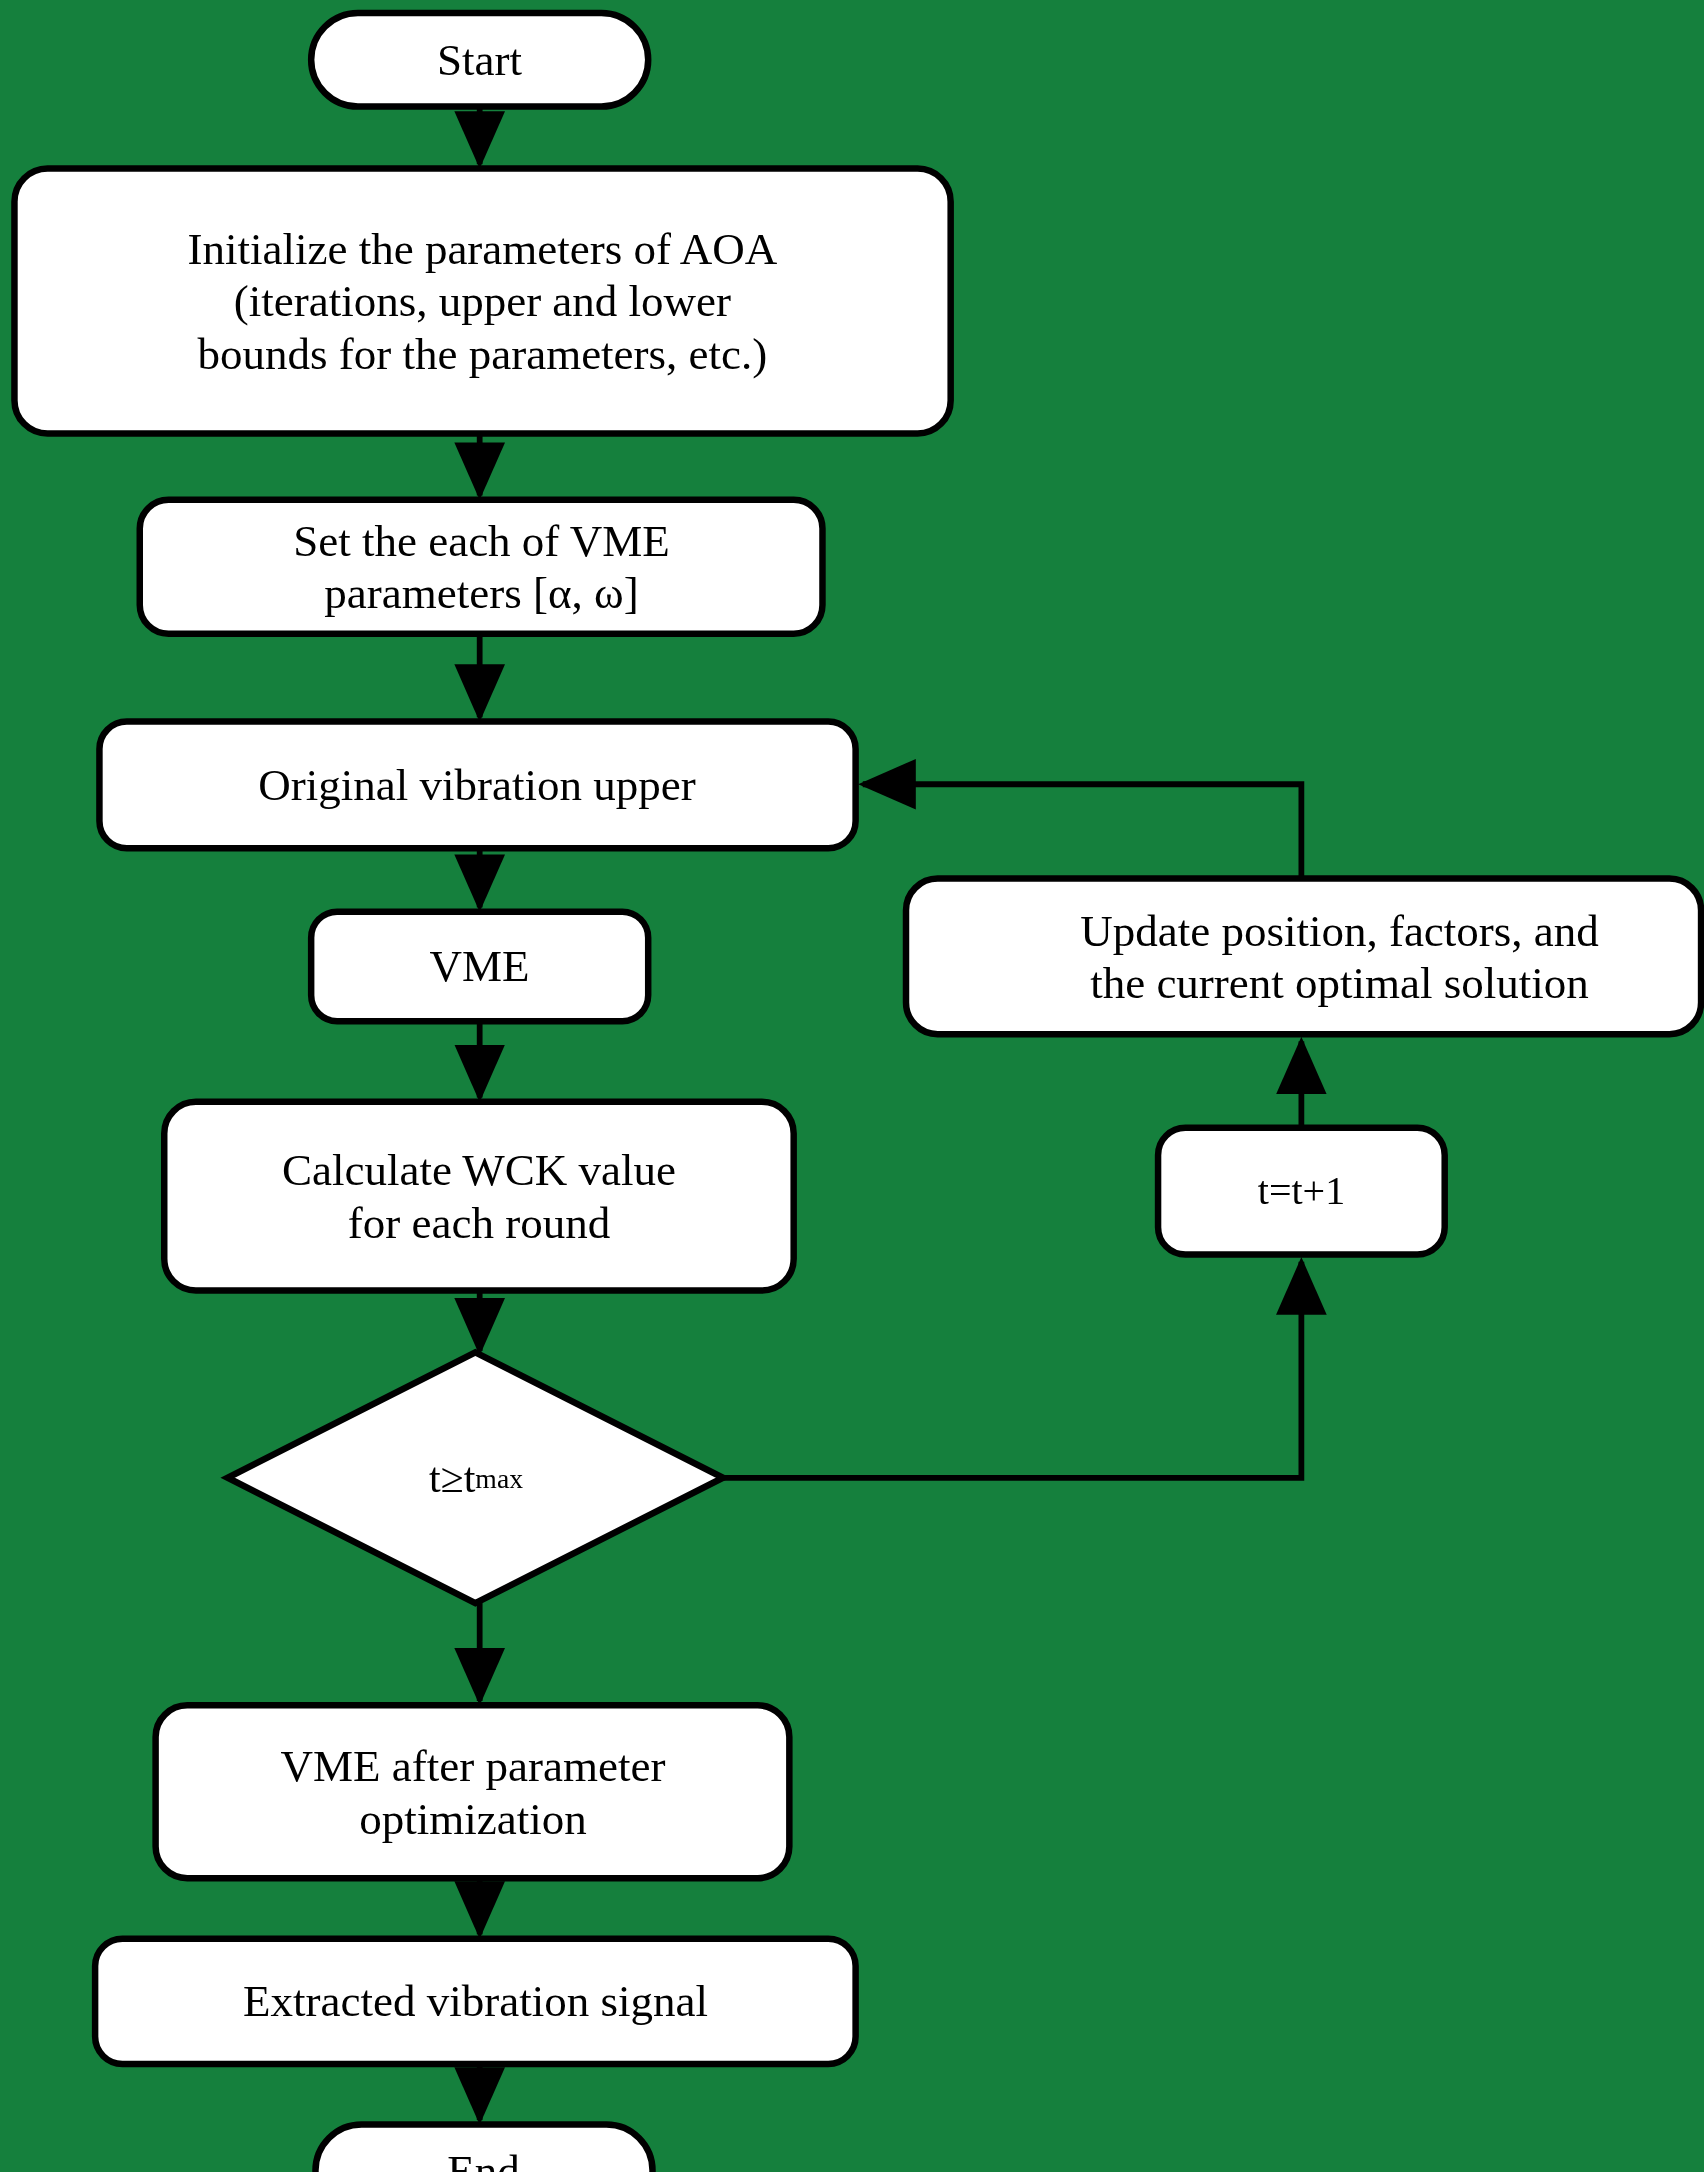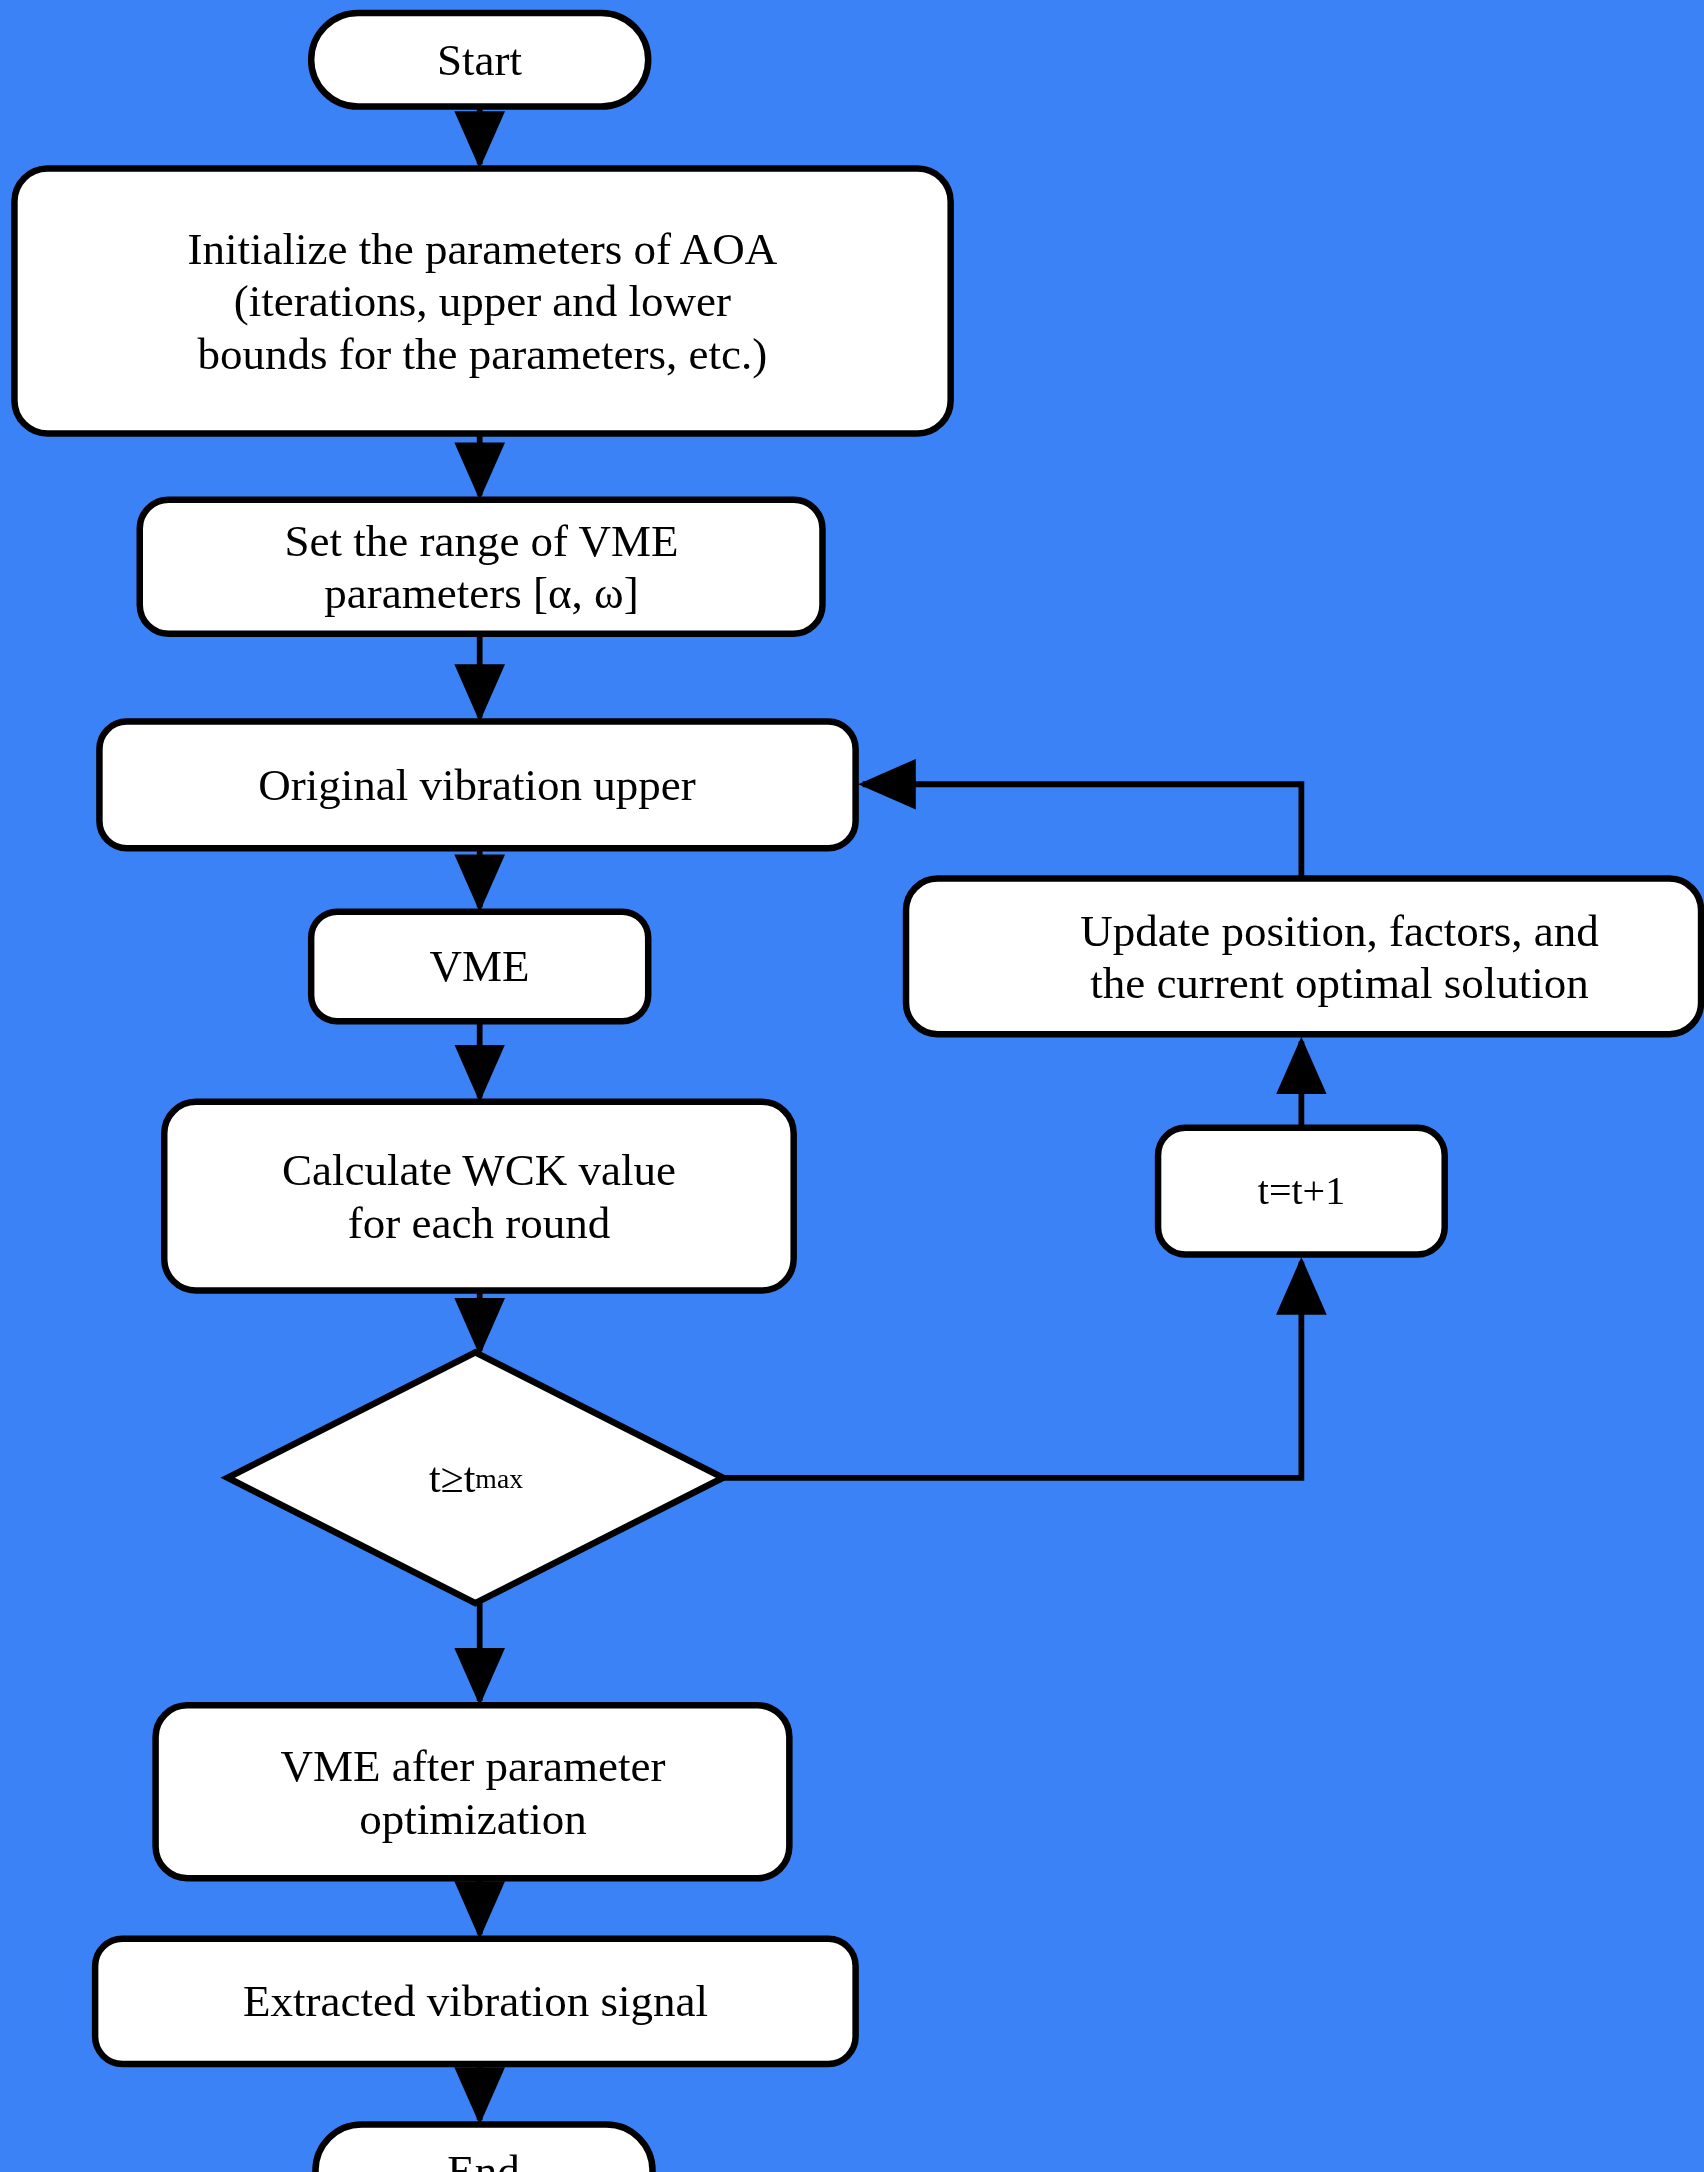--- a/index.html
+++ b/index.html
@@ -4,21 +4,21 @@
 <style>
   html, body {
     margin: 0;
     padding: 0;
     background: #ffffff;
   }
   #page {
     position: relative;
     width: 1704px;
     height: 2172px;
-    background: #3b82f6;
+    background: #15803d;
     overflow: hidden;
     font-family: "Liberation Serif", "DejaVu Serif", serif;
   }
   #flow-svg {
     position: absolute;
     left: 0;
     top: 0;
     width: 1704px;
     height: 2172px;
   }
@@ -106,21 +106,21 @@
 
     <path d="M1807,1220 L1807,1089 L1198,1089" fill="none" stroke="#000000" stroke-width="8" marker-end="url(#arrowhead)"></path>
   </svg>
 
   <div class="node-label lbl-terminal" style="left:311px; top:13px; width:337px; height:94px;">Start</div>
 
   <div class="node-label lbl-big" style="left:14.4px; top:169px; width:936px; height:265px;">Initialize the parameters of AOA
 (iterations, upper and lower
 bounds for the parameters, etc.)</div>
 
-  <div class="node-label lbl-process" style="left:140px; top:500px; width:683px; height:134px;">Set the range of VME
+  <div class="node-label lbl-process" style="left:140px; top:500px; width:683px; height:134px;">Set the each of VME
 parameters [α, ω]</div>
 
   <div class="node-label lbl-process" style="left:99px; top:722px; width:756px; height:127px;">Original vibration upper</div>
 
   <div class="node-label lbl-process" style="left:311px; top:912px; width:337px; height:109px;">VME</div>
 
   <div class="node-label lbl-process" style="left:164px; top:1102px; width:630px; height:189px;">Calculate WCK value
 for each round</div>
 
   <div class="node-label lbl-decision" style="left:228px; top:1412px; width:496px; height:133px;">

